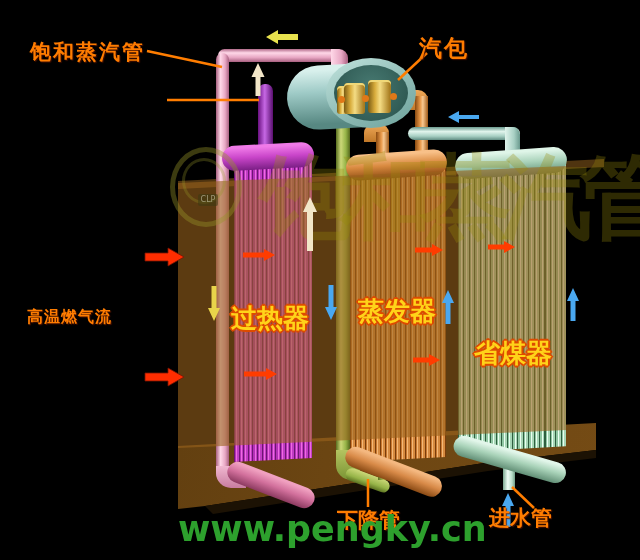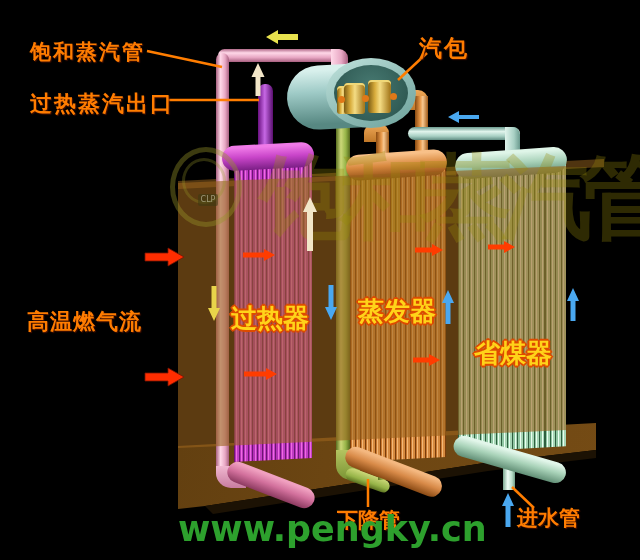--- a/index.html
+++ b/index.html
@@ -116,23 +116,23 @@
   .ar-cream{fill:var(--steam_arrow_cream);}
   .ar-yel{fill:var(--exhaust_arrow_yellow);}
   .ar-yel2{fill:#e8d44a;}
 
   
   .lbl{z-index:40;color:var(--label_orange);font-weight:bold;white-space:nowrap;
     text-shadow:1px 1px 1px rgba(90,20,0,0.8);}
   .lbl-sat{left:30px;top:38px;font-size:21px;letter-spacing:2px;}
   .lbl-out{left:30px;top:89px;font-size:22px;letter-spacing:2px;}
   .lbl-drum{left:419px;top:33px;font-size:23px;letter-spacing:2px;}
-  .lbl-gas{left:27px;top:307px;font-size:22px;letter-spacing:1px;}
+  .lbl-gas{left:27px;top:307px;font-size:16px;letter-spacing:1px;}
   .lbl-down{left:337px;top:506px;font-size:21px;}
-  .lbl-inlet{left:517px;top:504px;font-size:21px;}
+  .lbl-inlet{left:489px;top:504px;font-size:21px;}
   .bank-lbl{z-index:40;font-size:26px;font-weight:bold;color:var(--bank_label_yellow);white-space:nowrap;
     text-shadow:-2px 0 var(--bank_label_outline),2px 0 var(--bank_label_outline),
       0 -2px var(--bank_label_outline),0 2px var(--bank_label_outline),
       -1px -1px var(--bank_label_outline),1px -1px var(--bank_label_outline),
       -1px 1px var(--bank_label_outline),1px 1px var(--bank_label_outline);}
   .lbl-sh{left:231px;top:301px;}
   .lbl-ev{left:358px;top:294px;text-align:right;}
   .lbl-ec{left:474px;top:291px;margin-top:45px;}
   .lbl-url{left:178px;top:509px;z-index:40;font-size:35px;font-weight:bold;
     color:var(--watermark_green);white-space:nowrap;letter-spacing:0px;}
@@ -210,21 +210,20 @@
     <polygon class="ar-red-s" points="515,247 504,241 504,244.5 488,244.5 488,249.5 504,249.5 504,253"></polygon>
     <polygon class="ar-red-s" points="515,353 504,347 504,350.5 488,350.5 488,355.5 504,355.5 504,359"></polygon>
     <polygon class="ar-yel2" points="214,321 208,308 211.5,308 211.5,286 216.5,286 216.5,308 220,308"></polygon>
     <polygon class="ar-blue" points="331,320 325,307 328.5,307 328.5,285 333.5,285 333.5,307 337,307"></polygon>
     <polygon class="ar-blue" points="448,290 442,303 445.5,303 445.5,324 450.5,324 450.5,303 454,303"></polygon>
     <polygon class="ar-blue" points="573,288 567,301 570.5,301 570.5,321 575.5,321 575.5,301 579,301"></polygon>
     <polygon class="ar-blue" points="508,493 502,506 505.5,506 505.5,527 510.5,527 510.5,506 514,506"></polygon>
   </svg>
 
   <div class="abs lbl lbl-sat">饱和蒸汽管</div>
-  <div class="abs lbl lbl-out">过热蒸汽出口</div>
   <div class="abs lbl lbl-drum">汽包</div>
   <div class="abs lbl lbl-gas">高温燃气流</div>
   <div class="abs bank-lbl lbl-sh">过热器</div>
   <div class="abs bank-lbl lbl-ev">蒸发器</div>
   <div class="abs bank-lbl lbl-ec">省煤器</div>
   <div class="abs lbl lbl-down">下降管</div>
   <div class="abs lbl lbl-inlet">进水管</div>
   <div class="abs lbl-url">www.pengky.cn</div>
 
 </div>

